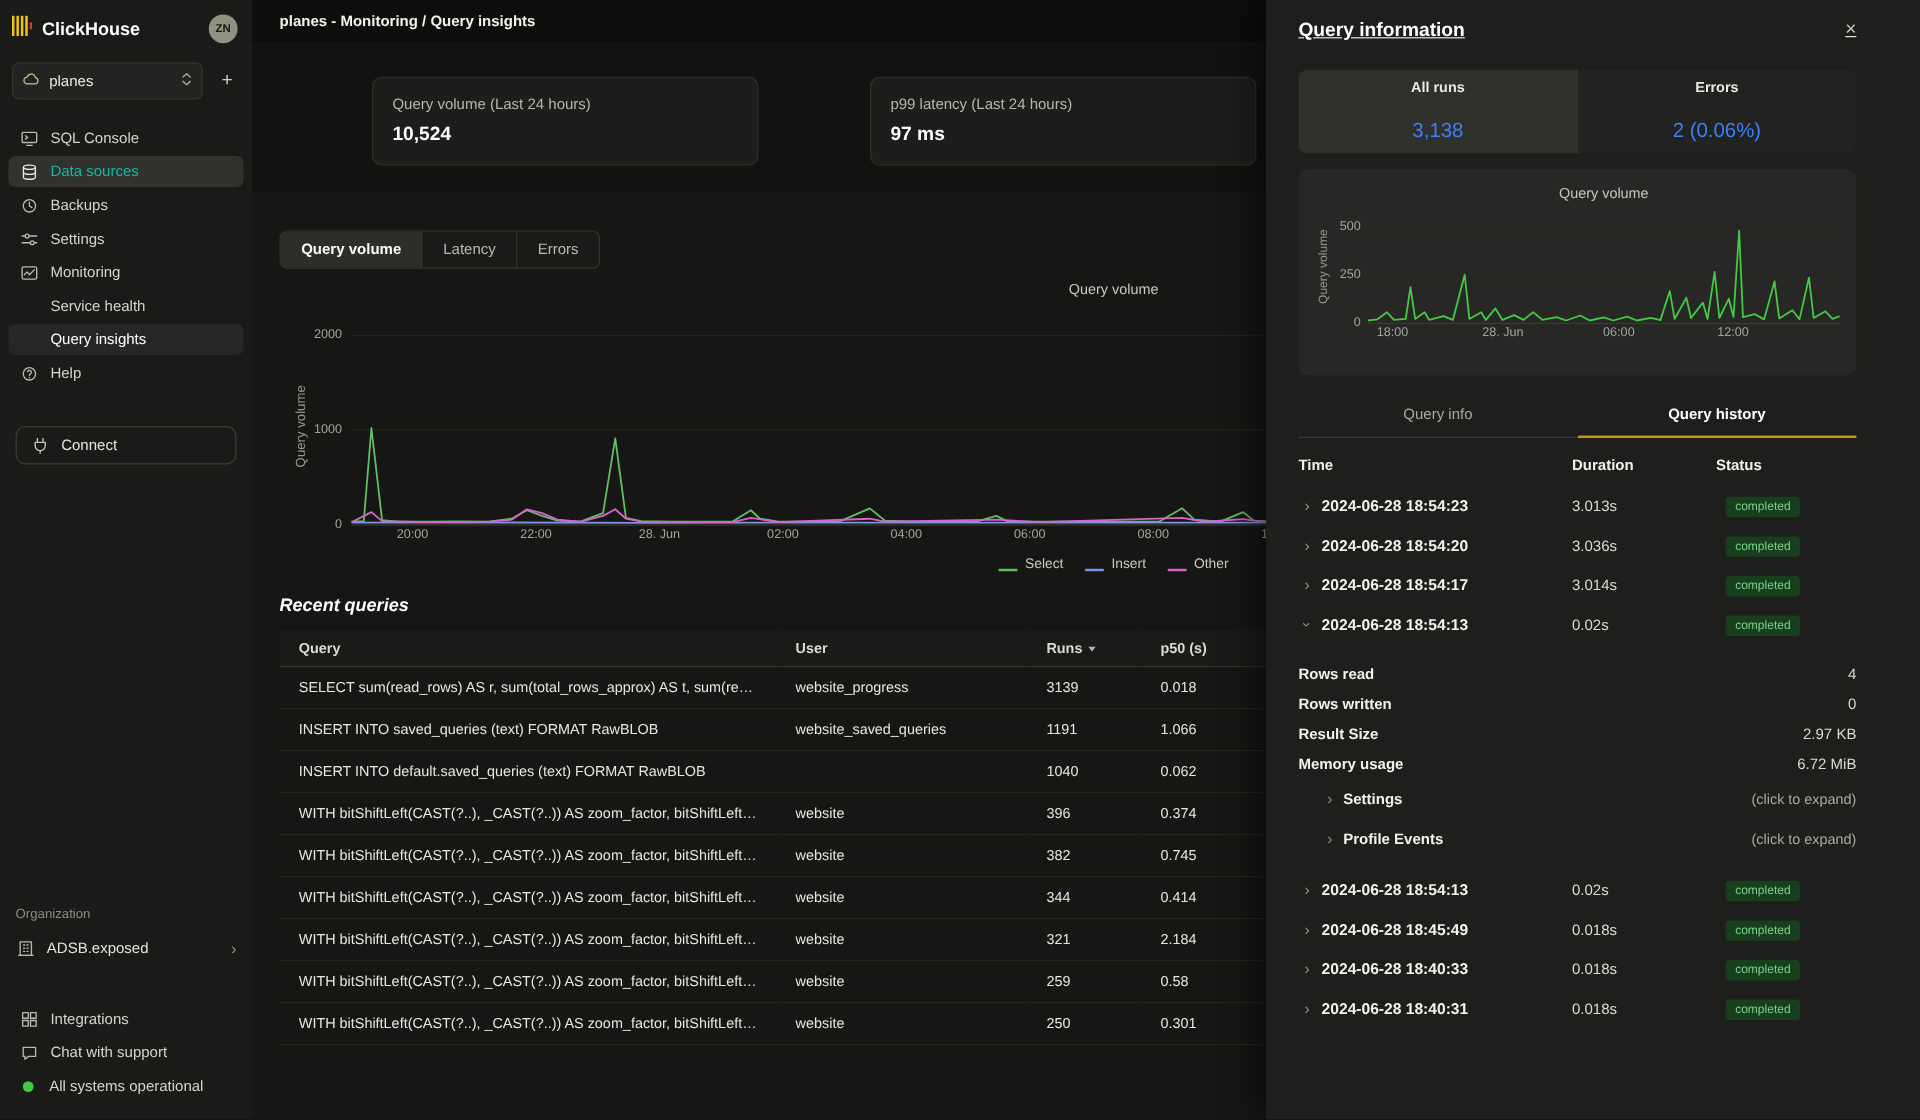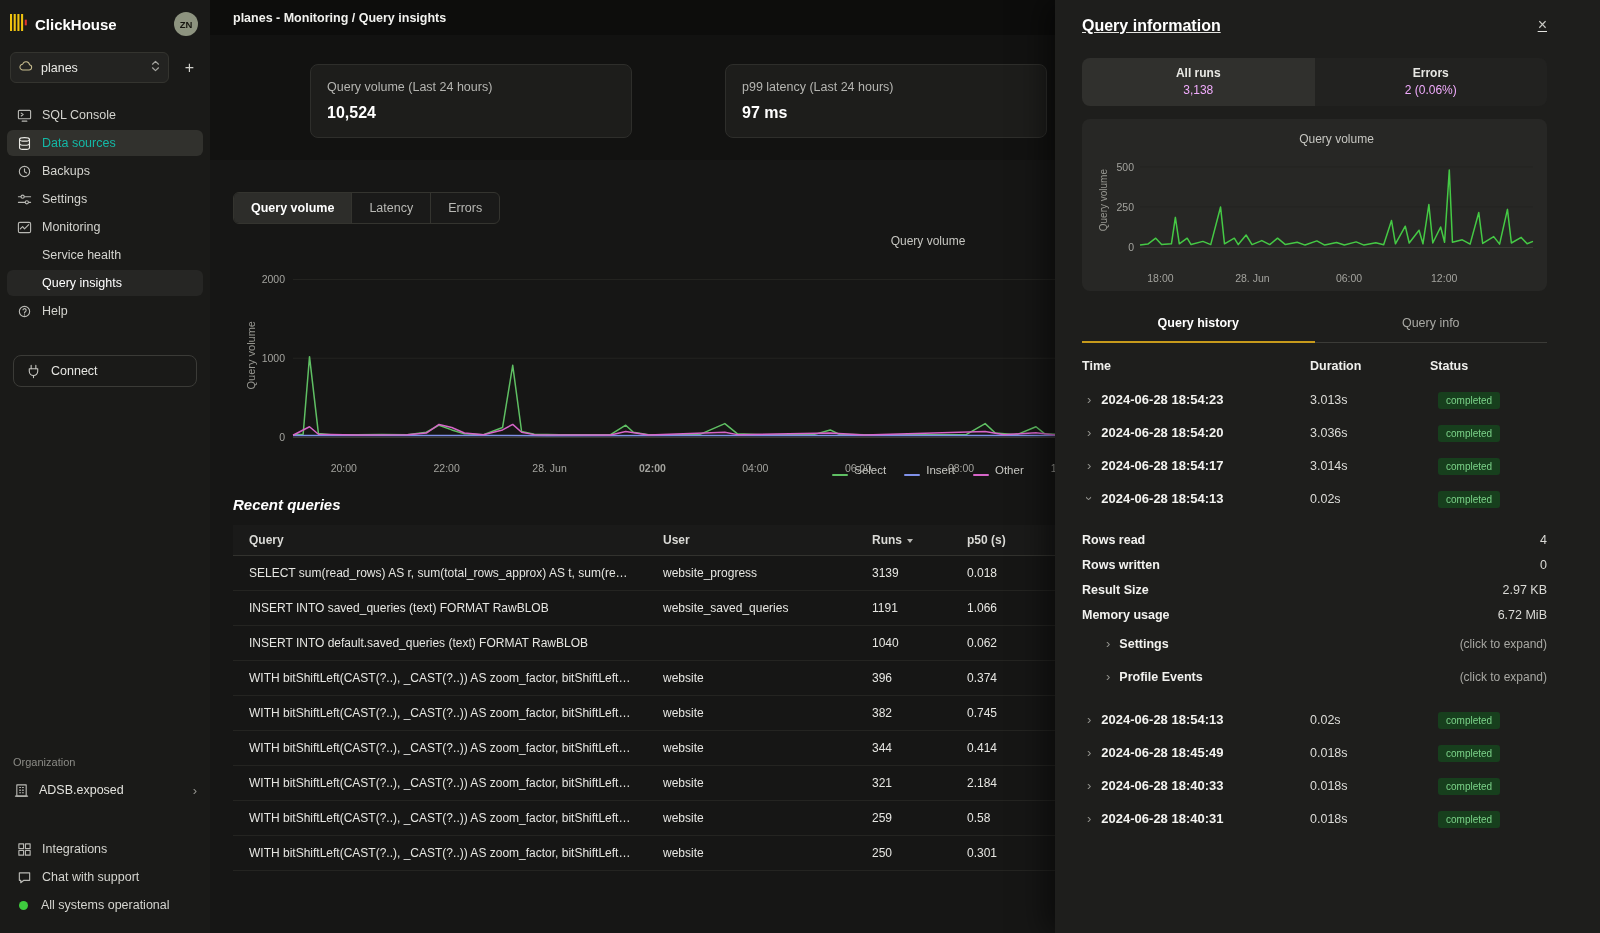--- a/index.html
+++ b/index.html
@@ -56,21 +56,21 @@
   .chart { display:grid; }
   .chart-title { text-align:center; font-size:12px; color:#c6c6c1; margin-bottom:10px; }
   .ylabel-col { display:flex; align-items:center; }
   .ylabel { writing-mode:vertical-rl; transform:rotate(180deg); font-size:11px; color:#989892; }
   .plot { position:relative; border-bottom:1px solid #3b3b36; }
   .plot svg { position:absolute; inset:0; width:100%; height:100%; overflow:visible; }
   .plot svg .gridline { stroke:#242421; stroke-width:1; vector-effect:non-scaling-stroke; }
   .yticks { position:absolute; right:100%; top:0; bottom:0; margin-right:8px; width:32px; }
   .ytick { position:absolute; right:0; transform:translateY(50%); font-size:10.5px; color:#a3a39e; white-space:nowrap; }
   .xticks { position:relative; height:20px; }
-  .xtick { position:absolute; top:24px; transform:translateX(-50%); font-size:10.5px; color:#a3a39e; white-space:nowrap; }
+  .xtick { position:absolute; top:1px; transform:translateX(-50%); font-size:10.5px; color:#a3a39e; white-space:nowrap; }
   .legend { display:flex; justify-content:center; gap:18px; margin-top:6px; }
   .legend-item { display:inline-flex; align-items:flex-end; gap:6px; font-size:11.5px; color:#c9c9c4; }
   .swatch { width:16px; height:2px; border-radius:1px; display:inline-block; }
 
   .main-chart-wrap { margin-top:10px; width:1330px; }
   .main-chart { grid-template-columns:60px 1fr; }
   .main-chart .ylabel-col { padding-left:12px; }
   .main-chart .plot { height:180px; }
 
   .recent { margin-top:20px; width:860px; }
@@ -89,21 +89,21 @@
   .panel-header { display:flex; justify-content:space-between; align-items:flex-start; padding-top:17px;text-decoration:underline; }
   .panel-title { font-size:16px; font-weight:700; color:#fff; }
   .close-btn { font-size:16px; color:#cbcbc6; line-height:1; }
   .range-row { display:flex; justify-content:flex-end; margin-top:25px; }
   .range-select { display:flex; align-items:center; gap:12px; background:#242422; border:1px solid #3b3b37;
     border-radius:6px; padding:7px 10px; font-size:12.5px; color:#e9e9e5; }
   .summary { display:flex; margin-top:23px; border-radius:8px; overflow:hidden; }
   .summary-cell { flex:1; text-align:center; padding:8px 0 9px; background:#222220; }
   .summary-cell.selected { background:#30302d; }
   .summary-label { font-size:12px; font-weight:700; color:#e8e8e4; }
-  .summary-value { font-size:12px; color:#f0abfc; margin-top:3px; }
+  .summary-value { font-size:17px; color:#3b82f6; margin-top:19px; }
   .panel-chart-card { margin-top:13px; background:#272725; border-radius:8px; padding:13px 14px 6px; height:172px; }
   .panel-chart { grid-template-columns:44px 1fr; }
   .panel-chart .ylabel-col { padding-left:2px; }
   .panel-chart .ylabel { font-size:10px; }
   .panel-chart .plot { height:92px; }
   .panel-chart .yticks { width:26px; margin-right:6px; }
   .panel-tabs { display:flex; margin-top:15px; border-bottom:1px solid #3b3b37; }
   .panel-tab { flex:1; text-align:center; padding:10px 0 11px; font-size:12.5px; color:#a9a9a4; }
   .panel-tab.active { color:#fff; font-weight:700; border-bottom:2px solid #c79a1b; margin-bottom:-1px; }
   .history { margin-top:12px; }
@@ -332,21 +332,21 @@
               <div class="yticks" data-interactable="false">
                   <div class="ytick" data-interactable="false" style="bottom: 0%;">0</div>
                   <div class="ytick" data-interactable="false" style="bottom: 44%;">1000</div>
                   <div class="ytick" data-interactable="false" style="bottom: 88%;">2000</div>
                 </div>
             </div>
             <div class="xticks" data-interactable="false">
                 <div class="xtick" data-interactable="false" style="left: 4%;">20:00</div>
                 <div class="xtick" data-interactable="false" style="left: 12.1%;">22:00</div>
                 <div class="xtick" data-interactable="false" style="left: 20.2%;">28. Jun</div>
-                <div class="xtick" data-interactable="false" style="left: 28.3%; font-weight: bold;">02:00</div>
+                <div class="xtick" data-interactable="false" style="left: 28.3%;">02:00</div>
                 <div class="xtick" data-interactable="false" style="left: 36.4%;">04:00</div>
                 <div class="xtick" data-interactable="false" style="left: 44.5%;">06:00</div>
                 <div class="xtick" data-interactable="false" style="left: 52.6%;">08:00</div>
                 <div class="xtick" data-interactable="false" style="left: 60.7%;">10:00</div>
                 <div class="xtick" data-interactable="false" style="left: 68.8%;">12:00</div>
                 <div class="xtick" data-interactable="false" style="left: 76.9%;">14:00</div>
                 <div class="xtick" data-interactable="false" style="left: 85%;">16:00</div>
                 <div class="xtick" data-interactable="false" style="left: 93.1%;">18:00</div>
               </div>
             <div class="legend" data-interactable="false">
@@ -494,22 +494,22 @@
               <div class="xtick" data-interactable="false" style="left: 5.2%;">18:00</div>
               <div class="xtick" data-interactable="false" style="left: 28.6%;">28. Jun</div>
               <div class="xtick" data-interactable="false" style="left: 53.2%;">06:00</div>
               <div class="xtick" data-interactable="false" style="left: 77.4%;">12:00</div>
             </div>
         </div>
       </div>
     </div>
 
     <div class="panel-tabs" data-interactable="false">
+      <div class="panel-tab" data-interactable="true">Query info</div>
       <div class="panel-tab active" data-interactable="true">Query history</div>
-      <div class="panel-tab" data-interactable="true">Query info</div>
     </div>
 
     <div class="history" data-interactable="false">
       <div class="history-header" data-interactable="false">
         <div data-interactable="false">Time</div>
         <div data-interactable="false">Duration</div>
         <div data-interactable="false">Status</div>
       </div>
 
       <div data-interactable="false">

